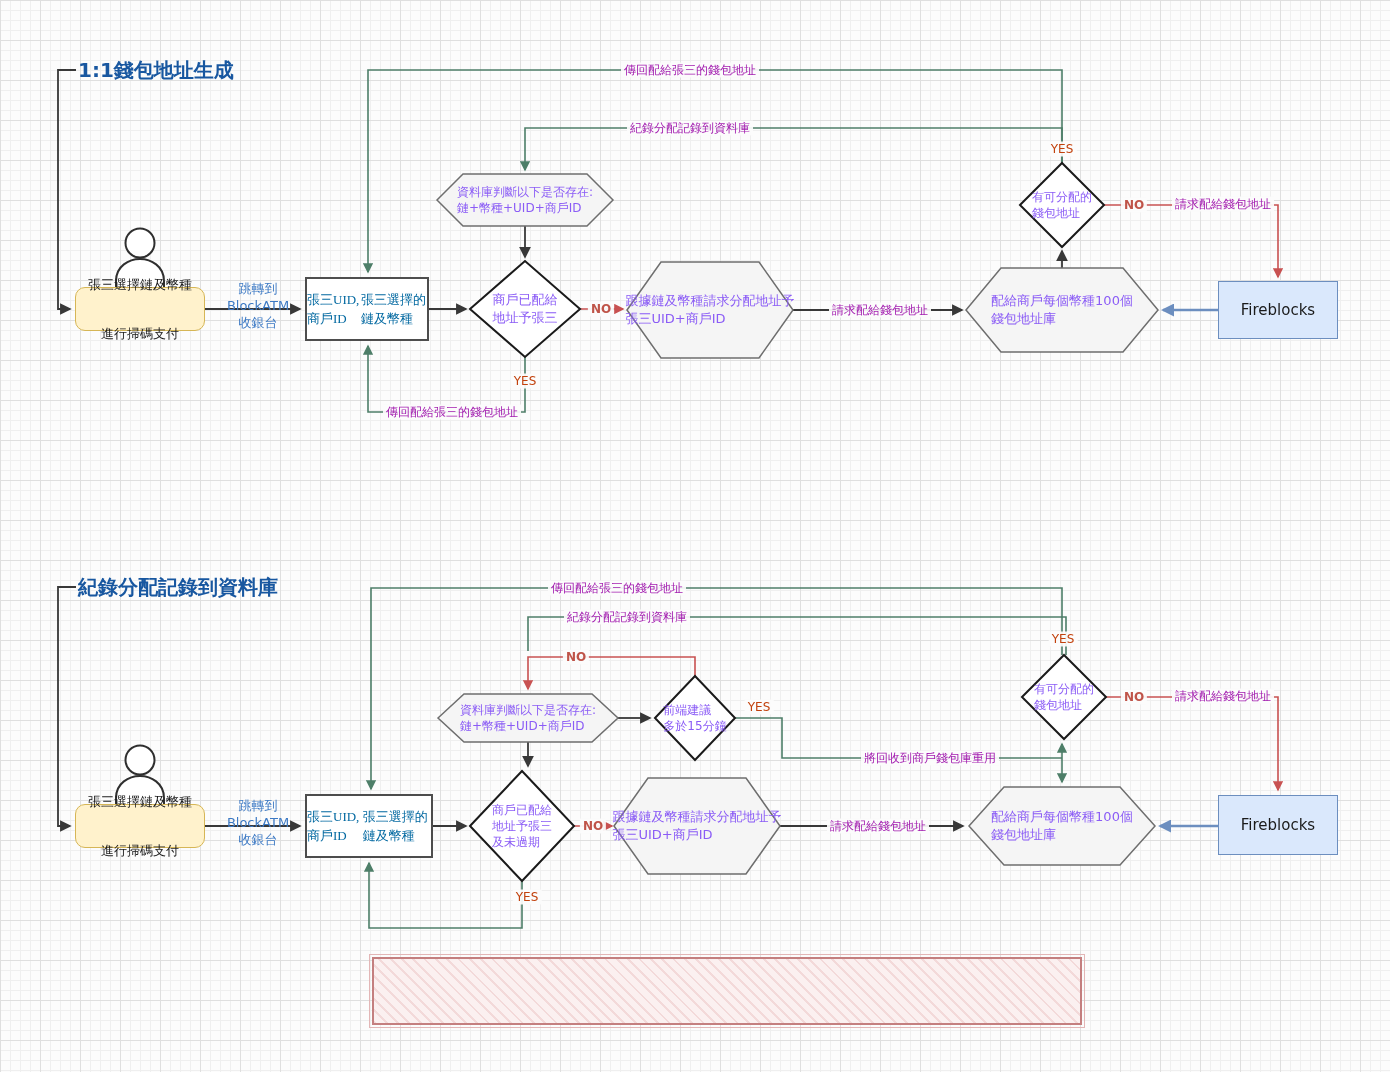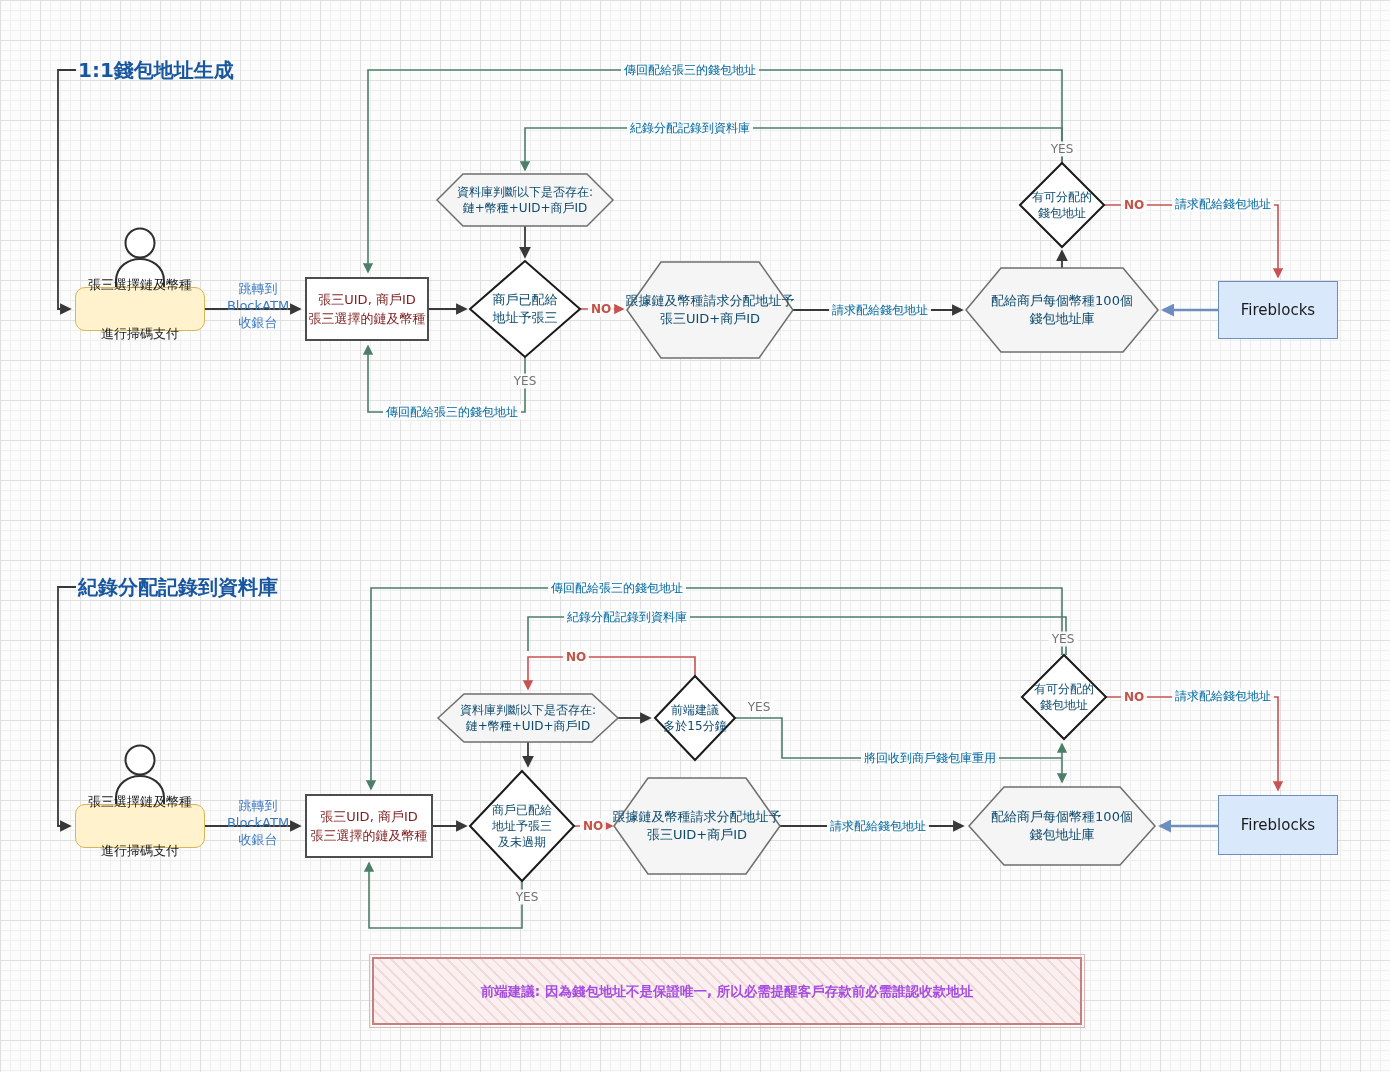--- a/index.html
+++ b/index.html
@@ -16,30 +16,30 @@
   }
   #canvas{position:absolute;inset:0;}
   svg.layer{position:absolute;left:0;top:0;}
   .e-black{stroke:#383838;stroke-width:1.8;fill:none;}
   .e-green{stroke:#4D7E68;stroke-width:1.6;fill:none;}
   .e-red{stroke:#C85151;stroke-width:1.6;fill:none;}
   .e-blue{stroke:#6C8EBF;stroke-width:2.6;fill:none;}
   .hex{fill:#F5F5F5;stroke:#6E6E6E;stroke-width:1.5;}
   .dia{fill:#FFFFFF;stroke:#1A1A1A;stroke-width:2;}
   .shape{position:absolute;box-sizing:border-box;}
-  .rectnode{background:#FFFFFF;border:2px solid #4D4D4D;display:flex;flex-direction:column;align-items:center;justify-content:center;font-size:13px;line-height:19px;color:#7f1d1d;}
+  .rectnode{background:#FFFFFF;border:2px solid #4D4D4D;display:flex;align-items:center;justify-content:center;font-size:13px;line-height:19px;color:#0369a1;font-family:Liberation Serif, serif;}
   .startnode{background:#FFF2CC;border:1.5px solid #D6B656;border-radius:10px;display:flex;flex-direction:column;align-items:center;justify-content:center;font-size:13px;line-height:18px;color:#1A1A1A;gap:31px;}
   .fireblocks{background:#DAE8FC;border:1.5px solid #6C8EBF;display:flex;align-items:center;justify-content:center;font-size:15px;color:#1A1A1A;}
   .flowtitle{position:absolute;font-size:20px;font-weight:bold;color:#1857A0;white-space:nowrap;}
   .jump{position:absolute;width:72px;text-align:center;color:#3C79C4;font-size:13px;line-height:17px;}
-  .nlabel{position:absolute;transform:translate(-50%,-50%);text-align:center;font-size:13px;line-height:18px;color:#0c4a6e;white-space:nowrap;}
+  .nlabel{position:absolute;transform:translate(-50%,-50%);text-align:left;font-size:13px;line-height:18px;color:#8b5cf6;white-space:nowrap;}
   .nlabel.small{font-size:12px;line-height:16px;}
   .lbl{position:absolute;transform:translate(-50%,-50%);text-align:center;white-space:nowrap;font-size:12px;line-height:15px;background:rgba(252,252,252,.93);padding:0 3px;}
-  .lbl.dark{color:#0369a1;}
-  .lbl.yes{color:#737373;}
+  .lbl.dark{color:#a21caf;}
+  .lbl.yes{color:#c2410c;}
   .lbl.no{color:#BF5449;font-weight:bold;}
   .note{
     position:absolute;left:372px;top:957px;width:706px;height:64px;
     border:2px solid #C47F7F;outline:1px solid #E3B6B6;outline-offset:2px;
     background:
       repeating-linear-gradient(45deg, rgba(214,136,136,.22) 0 2px, rgba(255,255,255,0) 2px 8px),
       #FBF0F0;
     display:flex;flex-direction:column;align-items:center;justify-content:center;
     font-size:13.5px;font-weight:bold;line-height:19px;white-space:nowrap;
   }
@@ -223,16 +223,15 @@
   <div class="lbl no" style="left:576px;top:657px;">NO</div>
   <div class="lbl yes" style="left:759px;top:707px;">YES</div>
   <div class="lbl dark" style="left:930px;top:758px;">將回收到商戶錢包庫重用</div>
   <div class="lbl no" style="left:1134px;top:697px;">NO</div>
   <div class="lbl dark" style="left:1223px;top:696px;">請求配給錢包地址</div>
   <div class="lbl no" style="left:593px;top:826px;">NO</div>
   <div class="lbl dark" style="left:878px;top:826px;">請求配給錢包地址</div>
   <div class="lbl yes" style="left:527px;top:897px;">YES</div>
 
   <div class="note">
-    <div class="n2">前端建議: 因為錢包地址不是保證唯一, 所以必需提醒客戶存款前必需誰認收款地址</div>
   </div>
 
 </div>
 
 </body></html>

